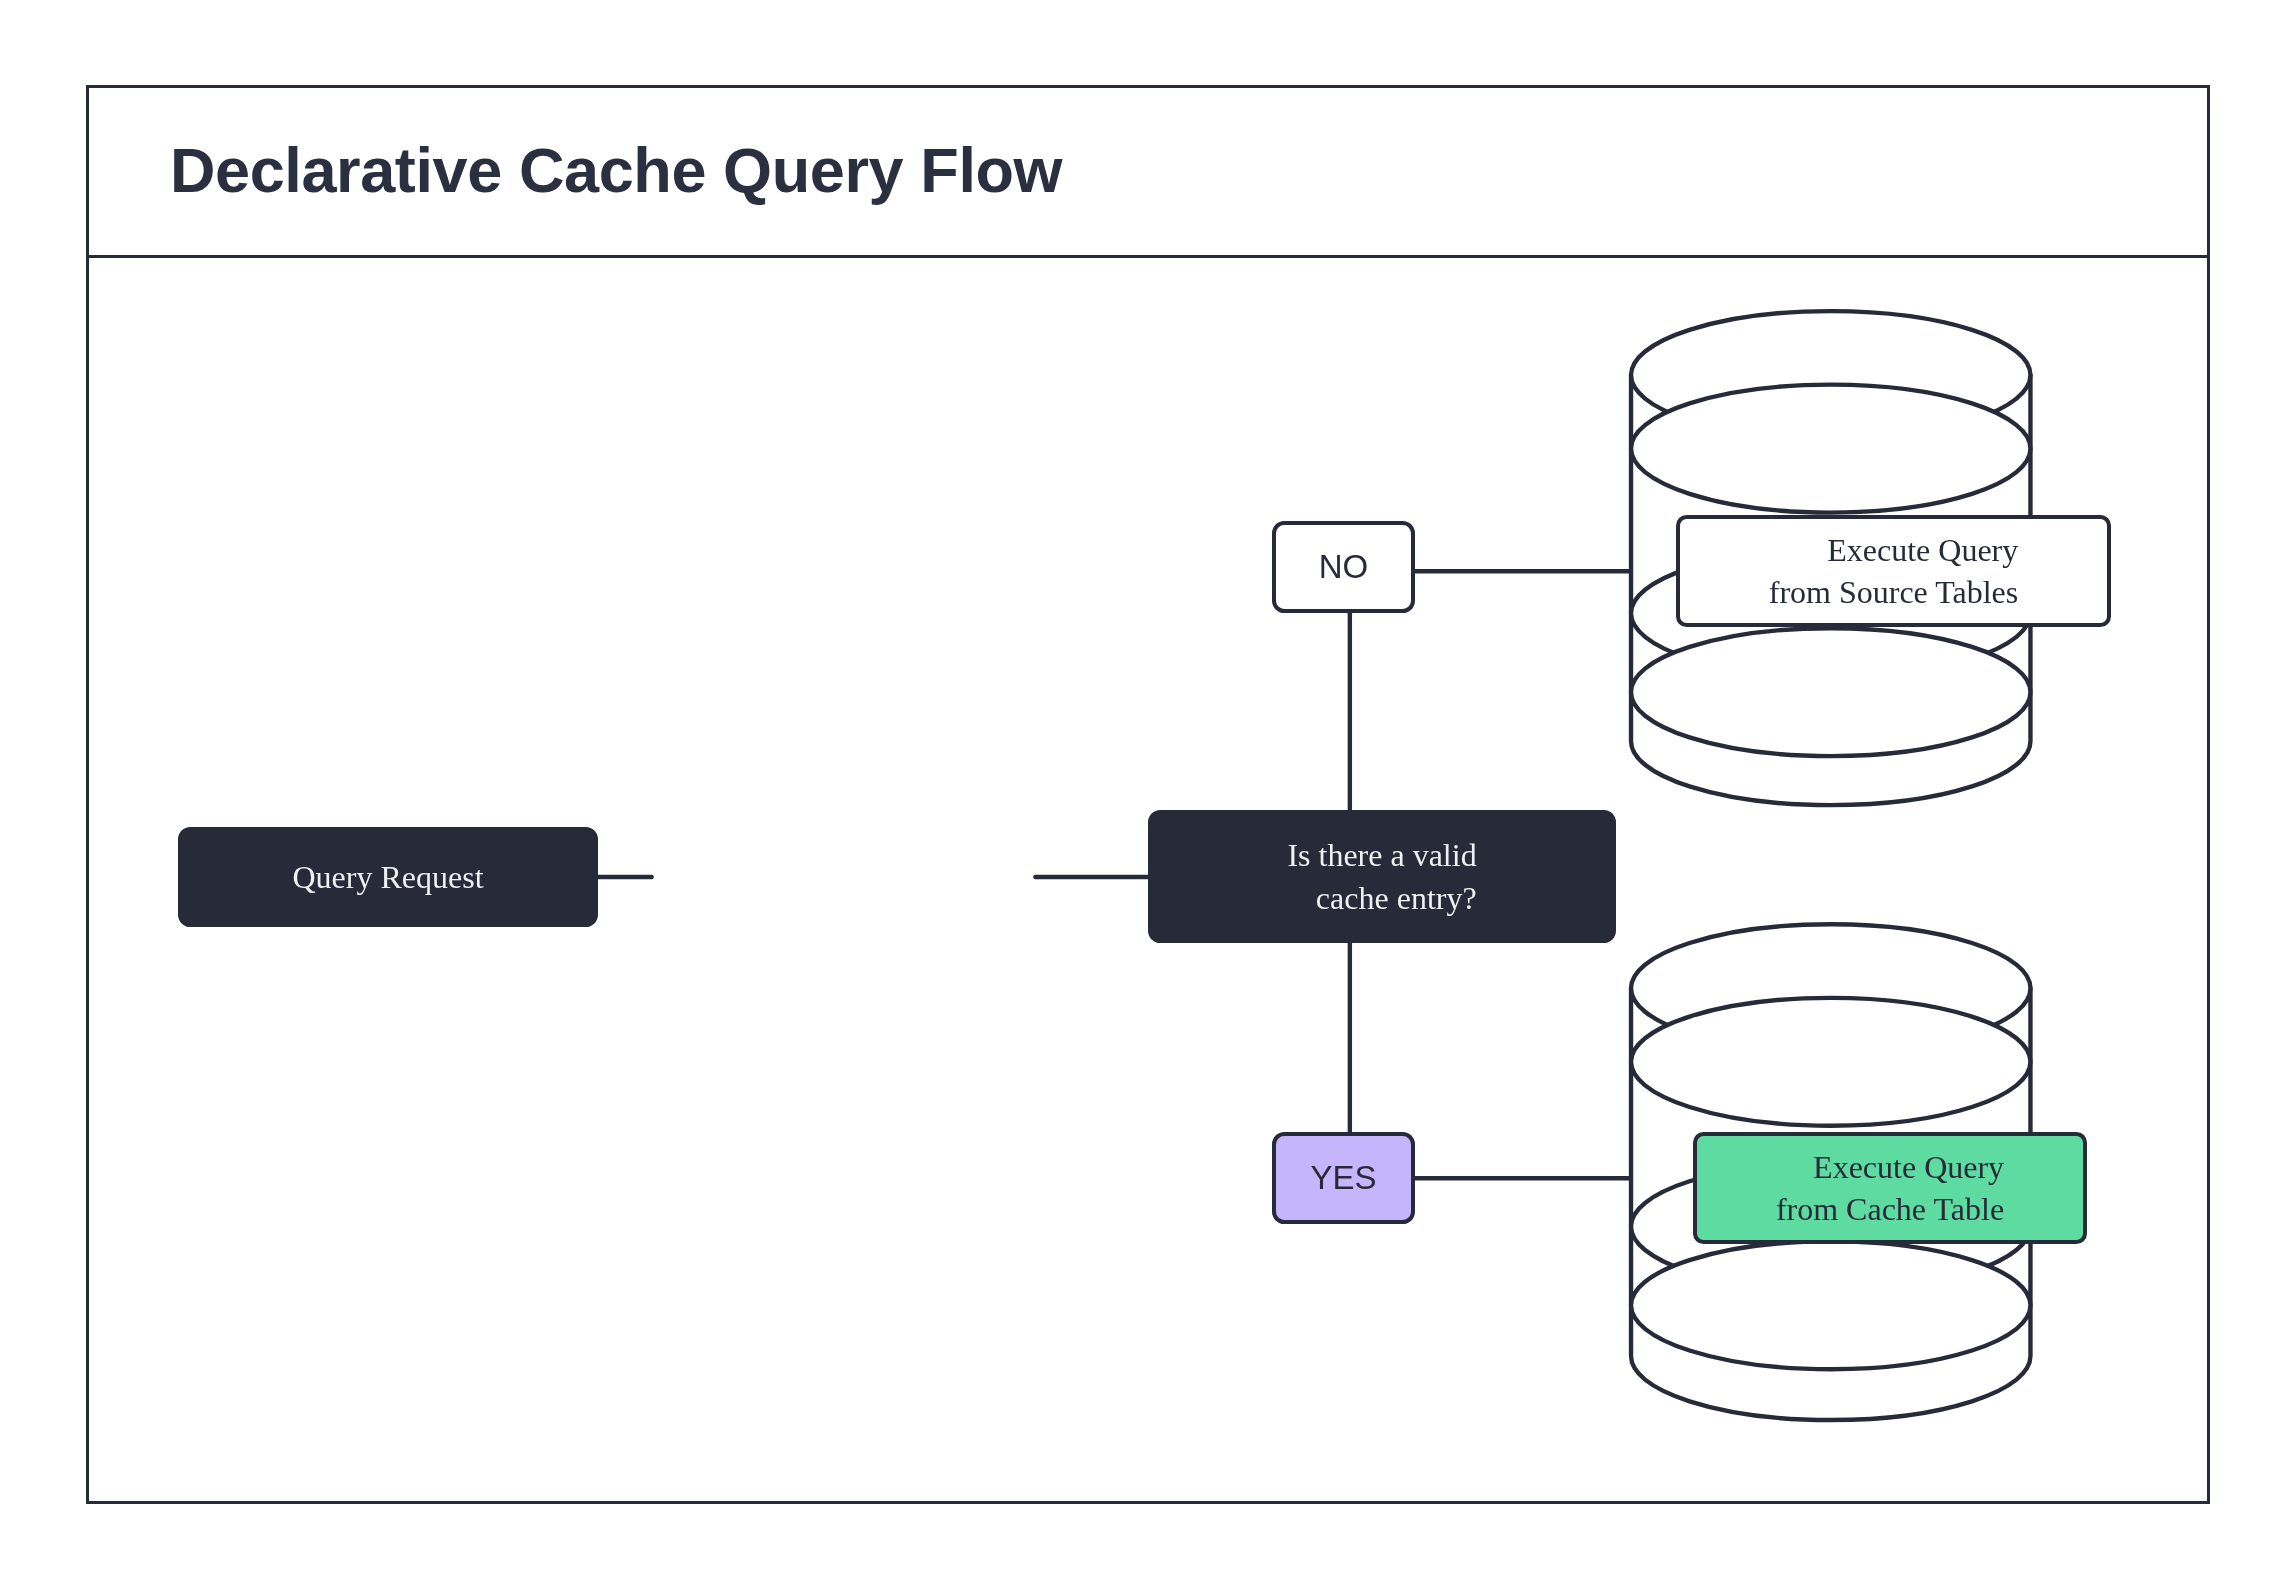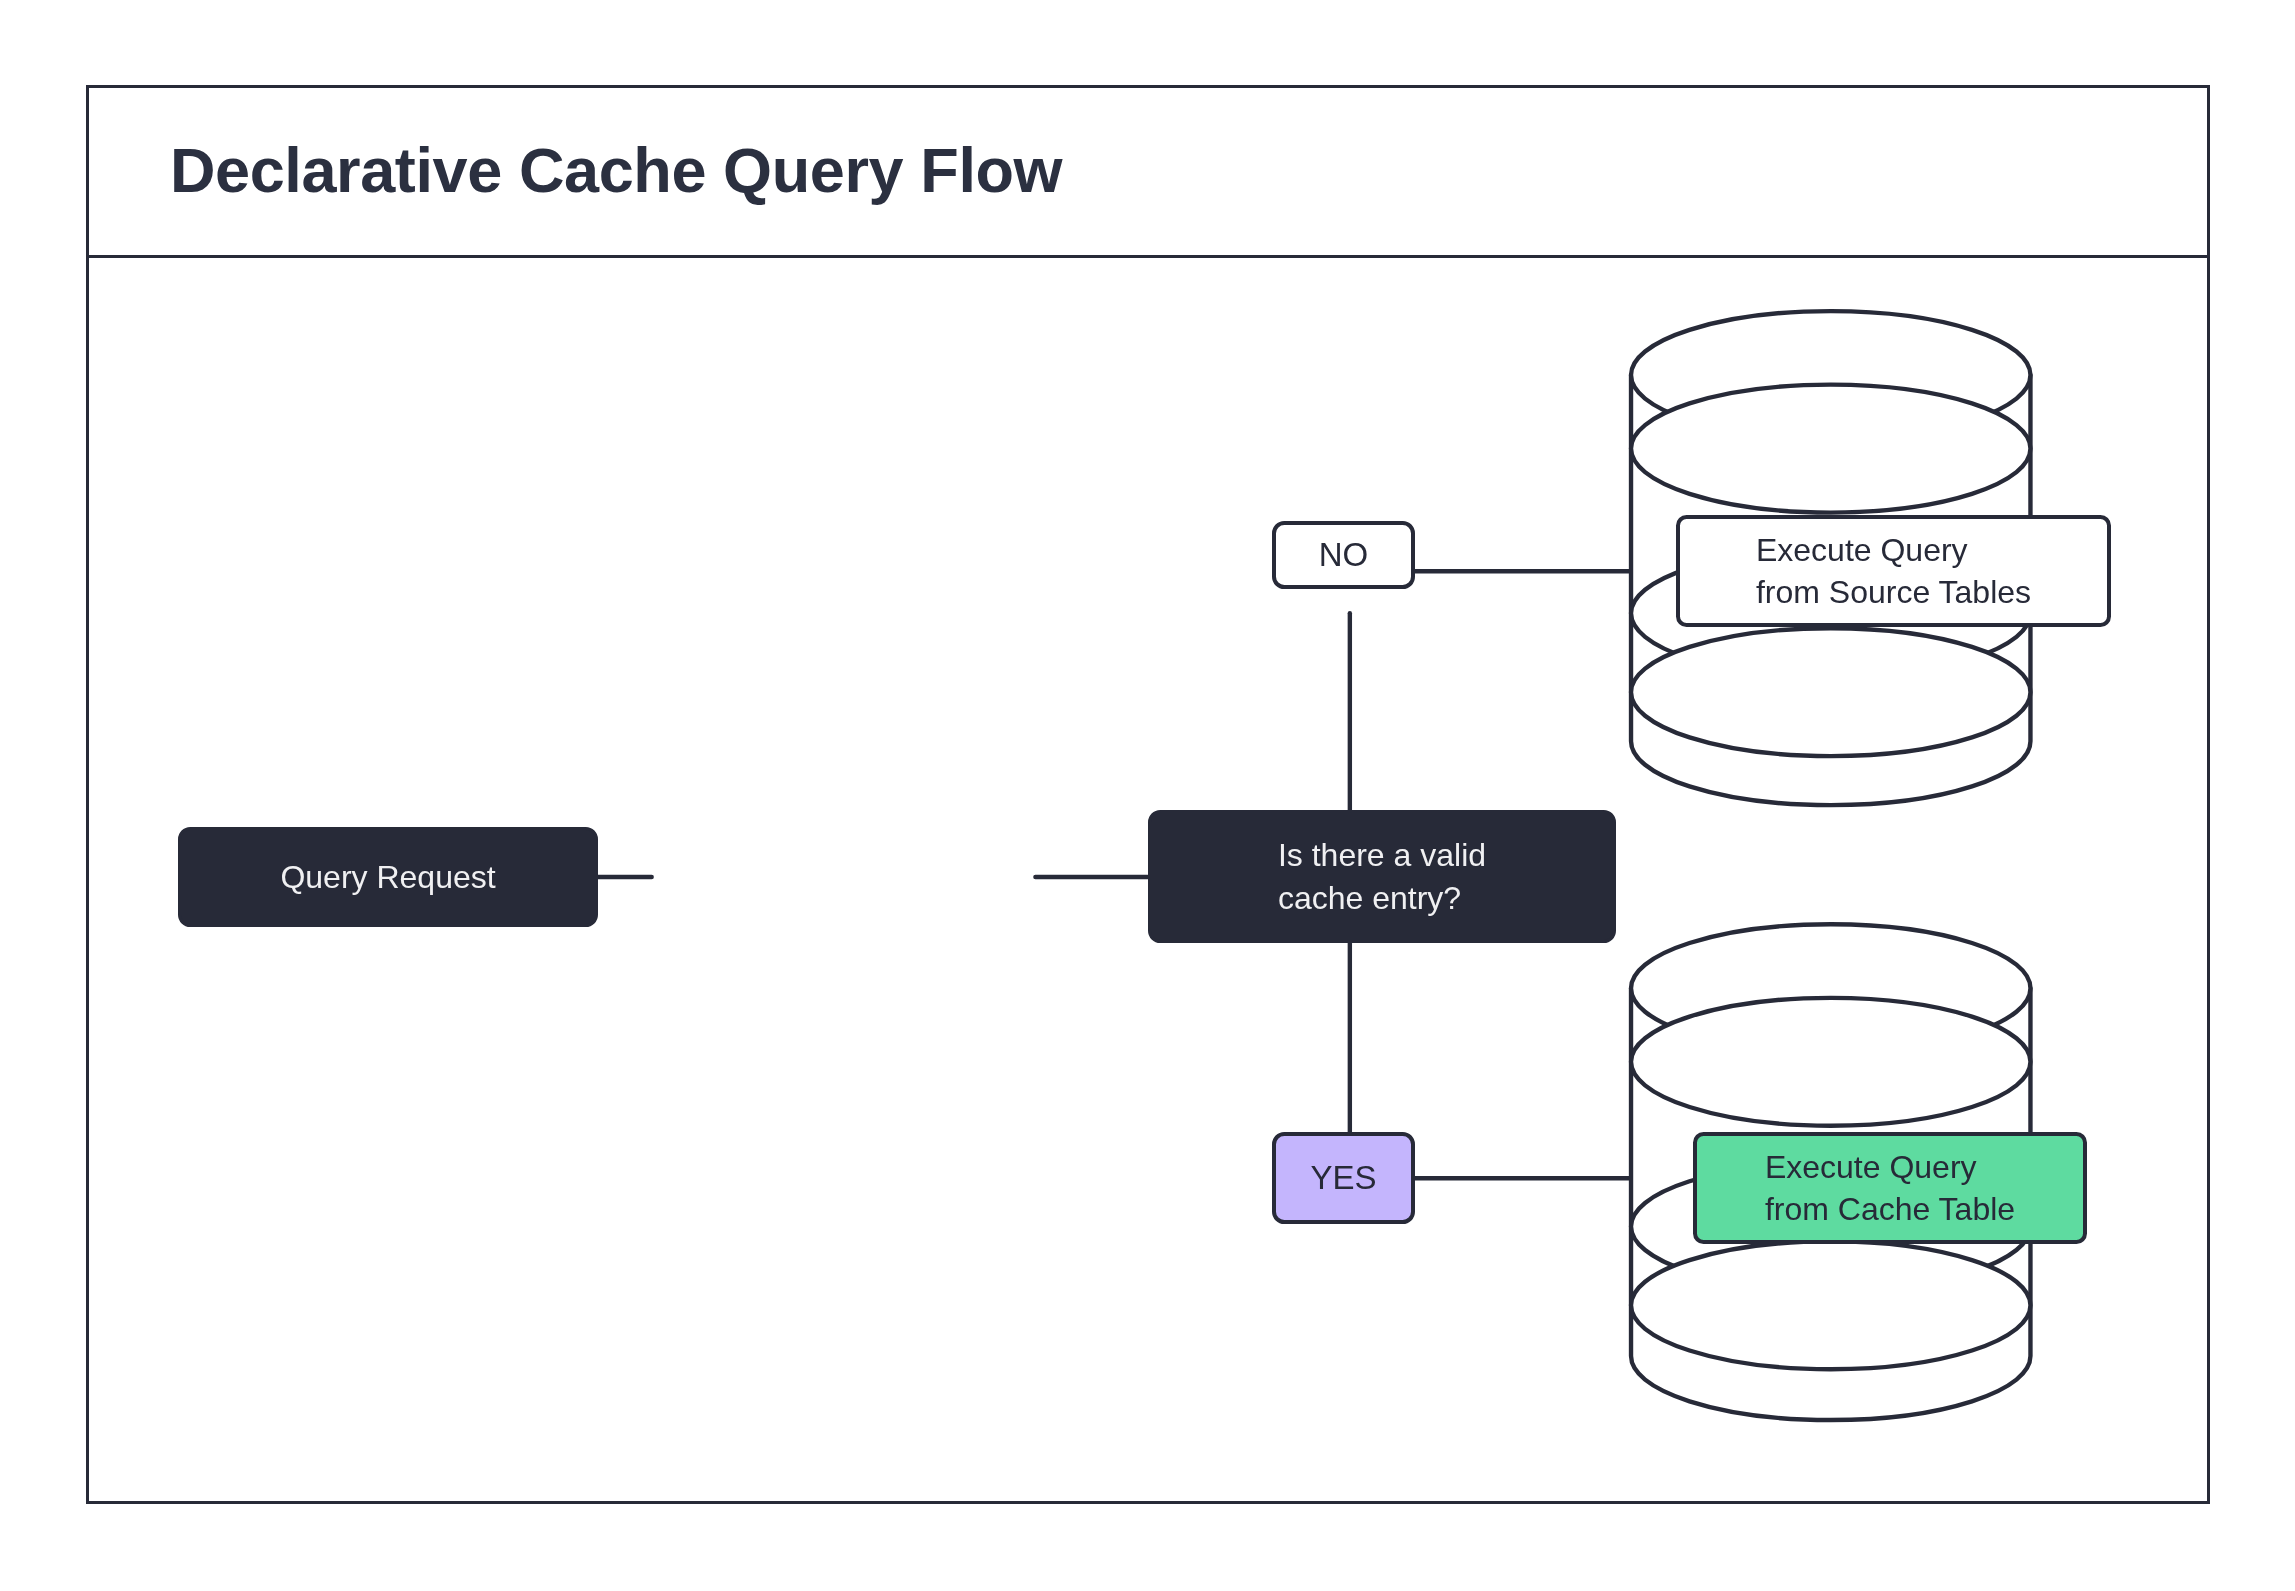--- a/index.html
+++ b/index.html
@@ -63,22 +63,22 @@
     pointer-events: none;
   }
 
   
   .node {
     position: absolute;
     box-sizing: border-box;
     display: flex;
     align-items: center;
     justify-content: center;
-    text-align: left;
-    font-family: Liberation Sans, sans-serif;
+    text-align: right;
+    font-family: Liberation Serif, serif;
     font-size: 32px;
     line-height: 1.32;
     white-space: pre-line;
     border-radius: 12.3px;
   }
   .node.dark {
     background: #272a38;
     color: #f0f0f2;
     border: 3.5px solid #272a38;
   }
@@ -113,21 +113,21 @@
   #node-query-request {
     left: 178px;  top: 827px;  width: 420px; height: 100px;
   }
   #node-check-cache {
     left: 652px;  top: 810px;  width: 384px; height: 133px;
   }
   #node-decision {
     left: 1148px; top: 810px;  width: 468px; height: 133px;
   }
   #label-no {
-    left: 1272px; top: 521px;  width: 143px; height: 68px;
+    left: 1272px; top: 521px;  width: 143px; height: 92px;
   }
   label, #label-yes {
     left: 1272px; top: 1132px; width: 143px; height: 92px;
   }
   #label-yes {
     position: absolute;
     left: 1272px; top: 1132px; width: 143px; height: 92px;
   }
   #node-source-tables {
     left: 1676px; top: 515px;  width: 435px; height: 112px;

